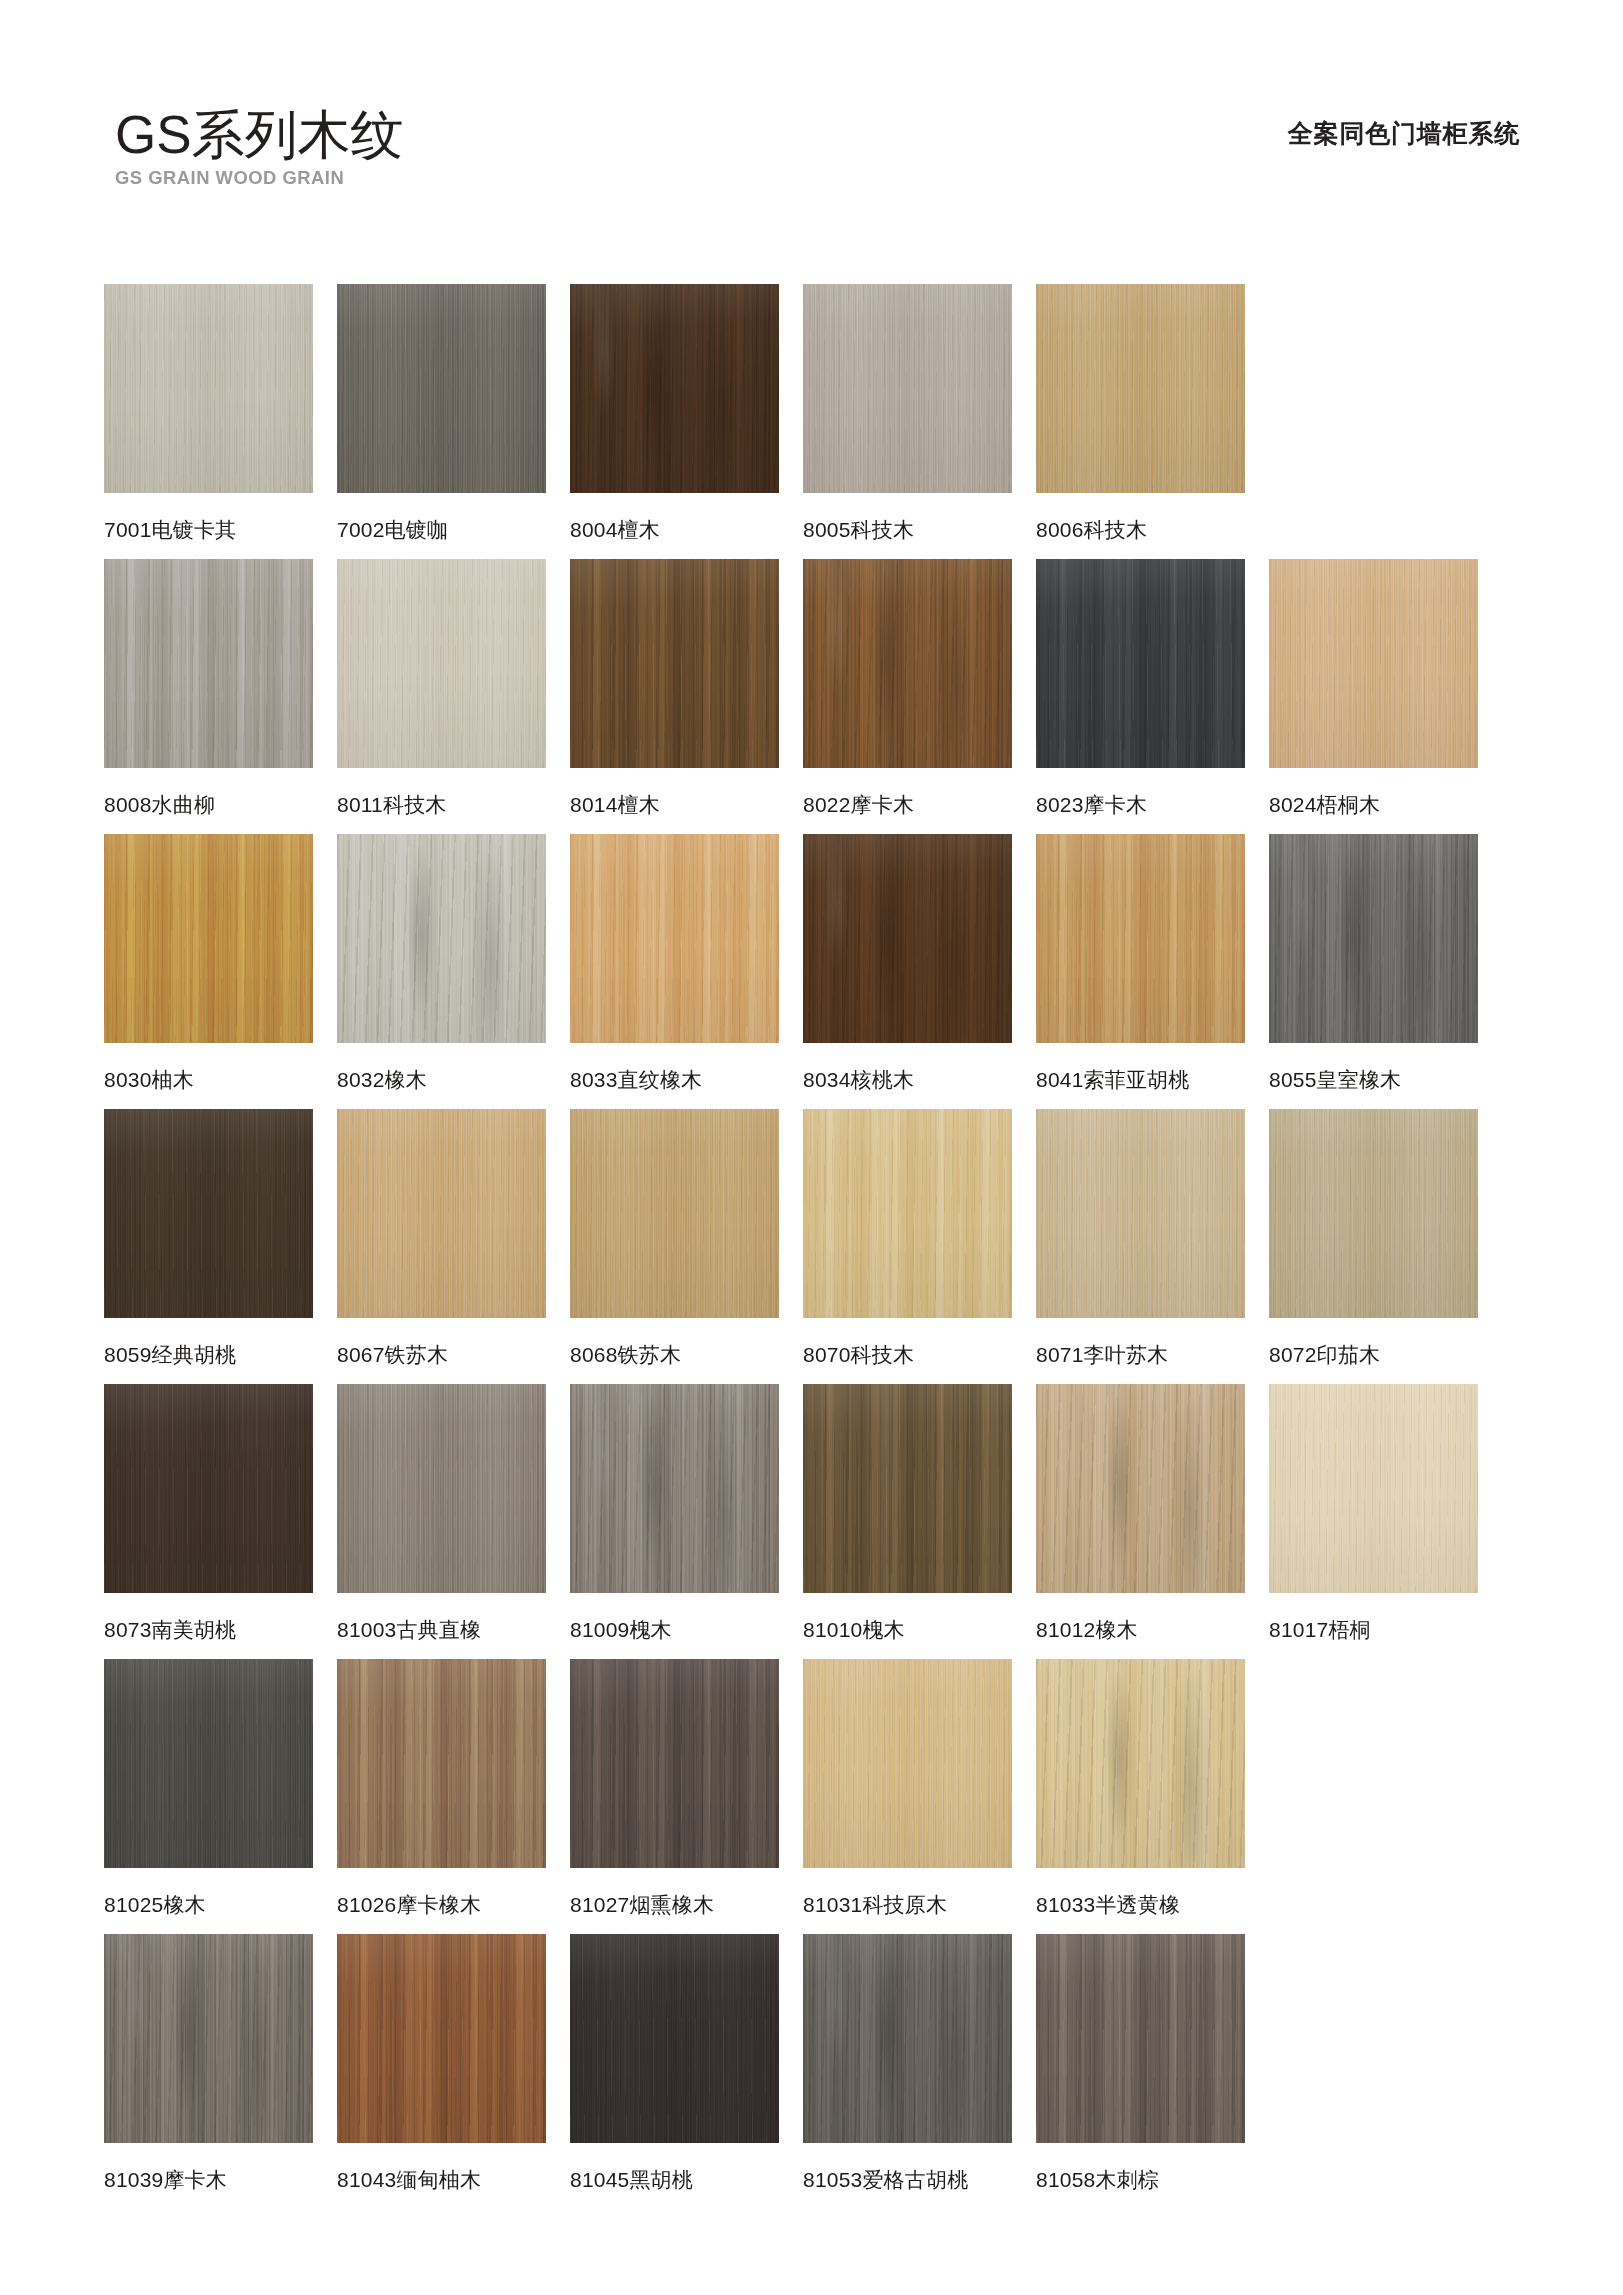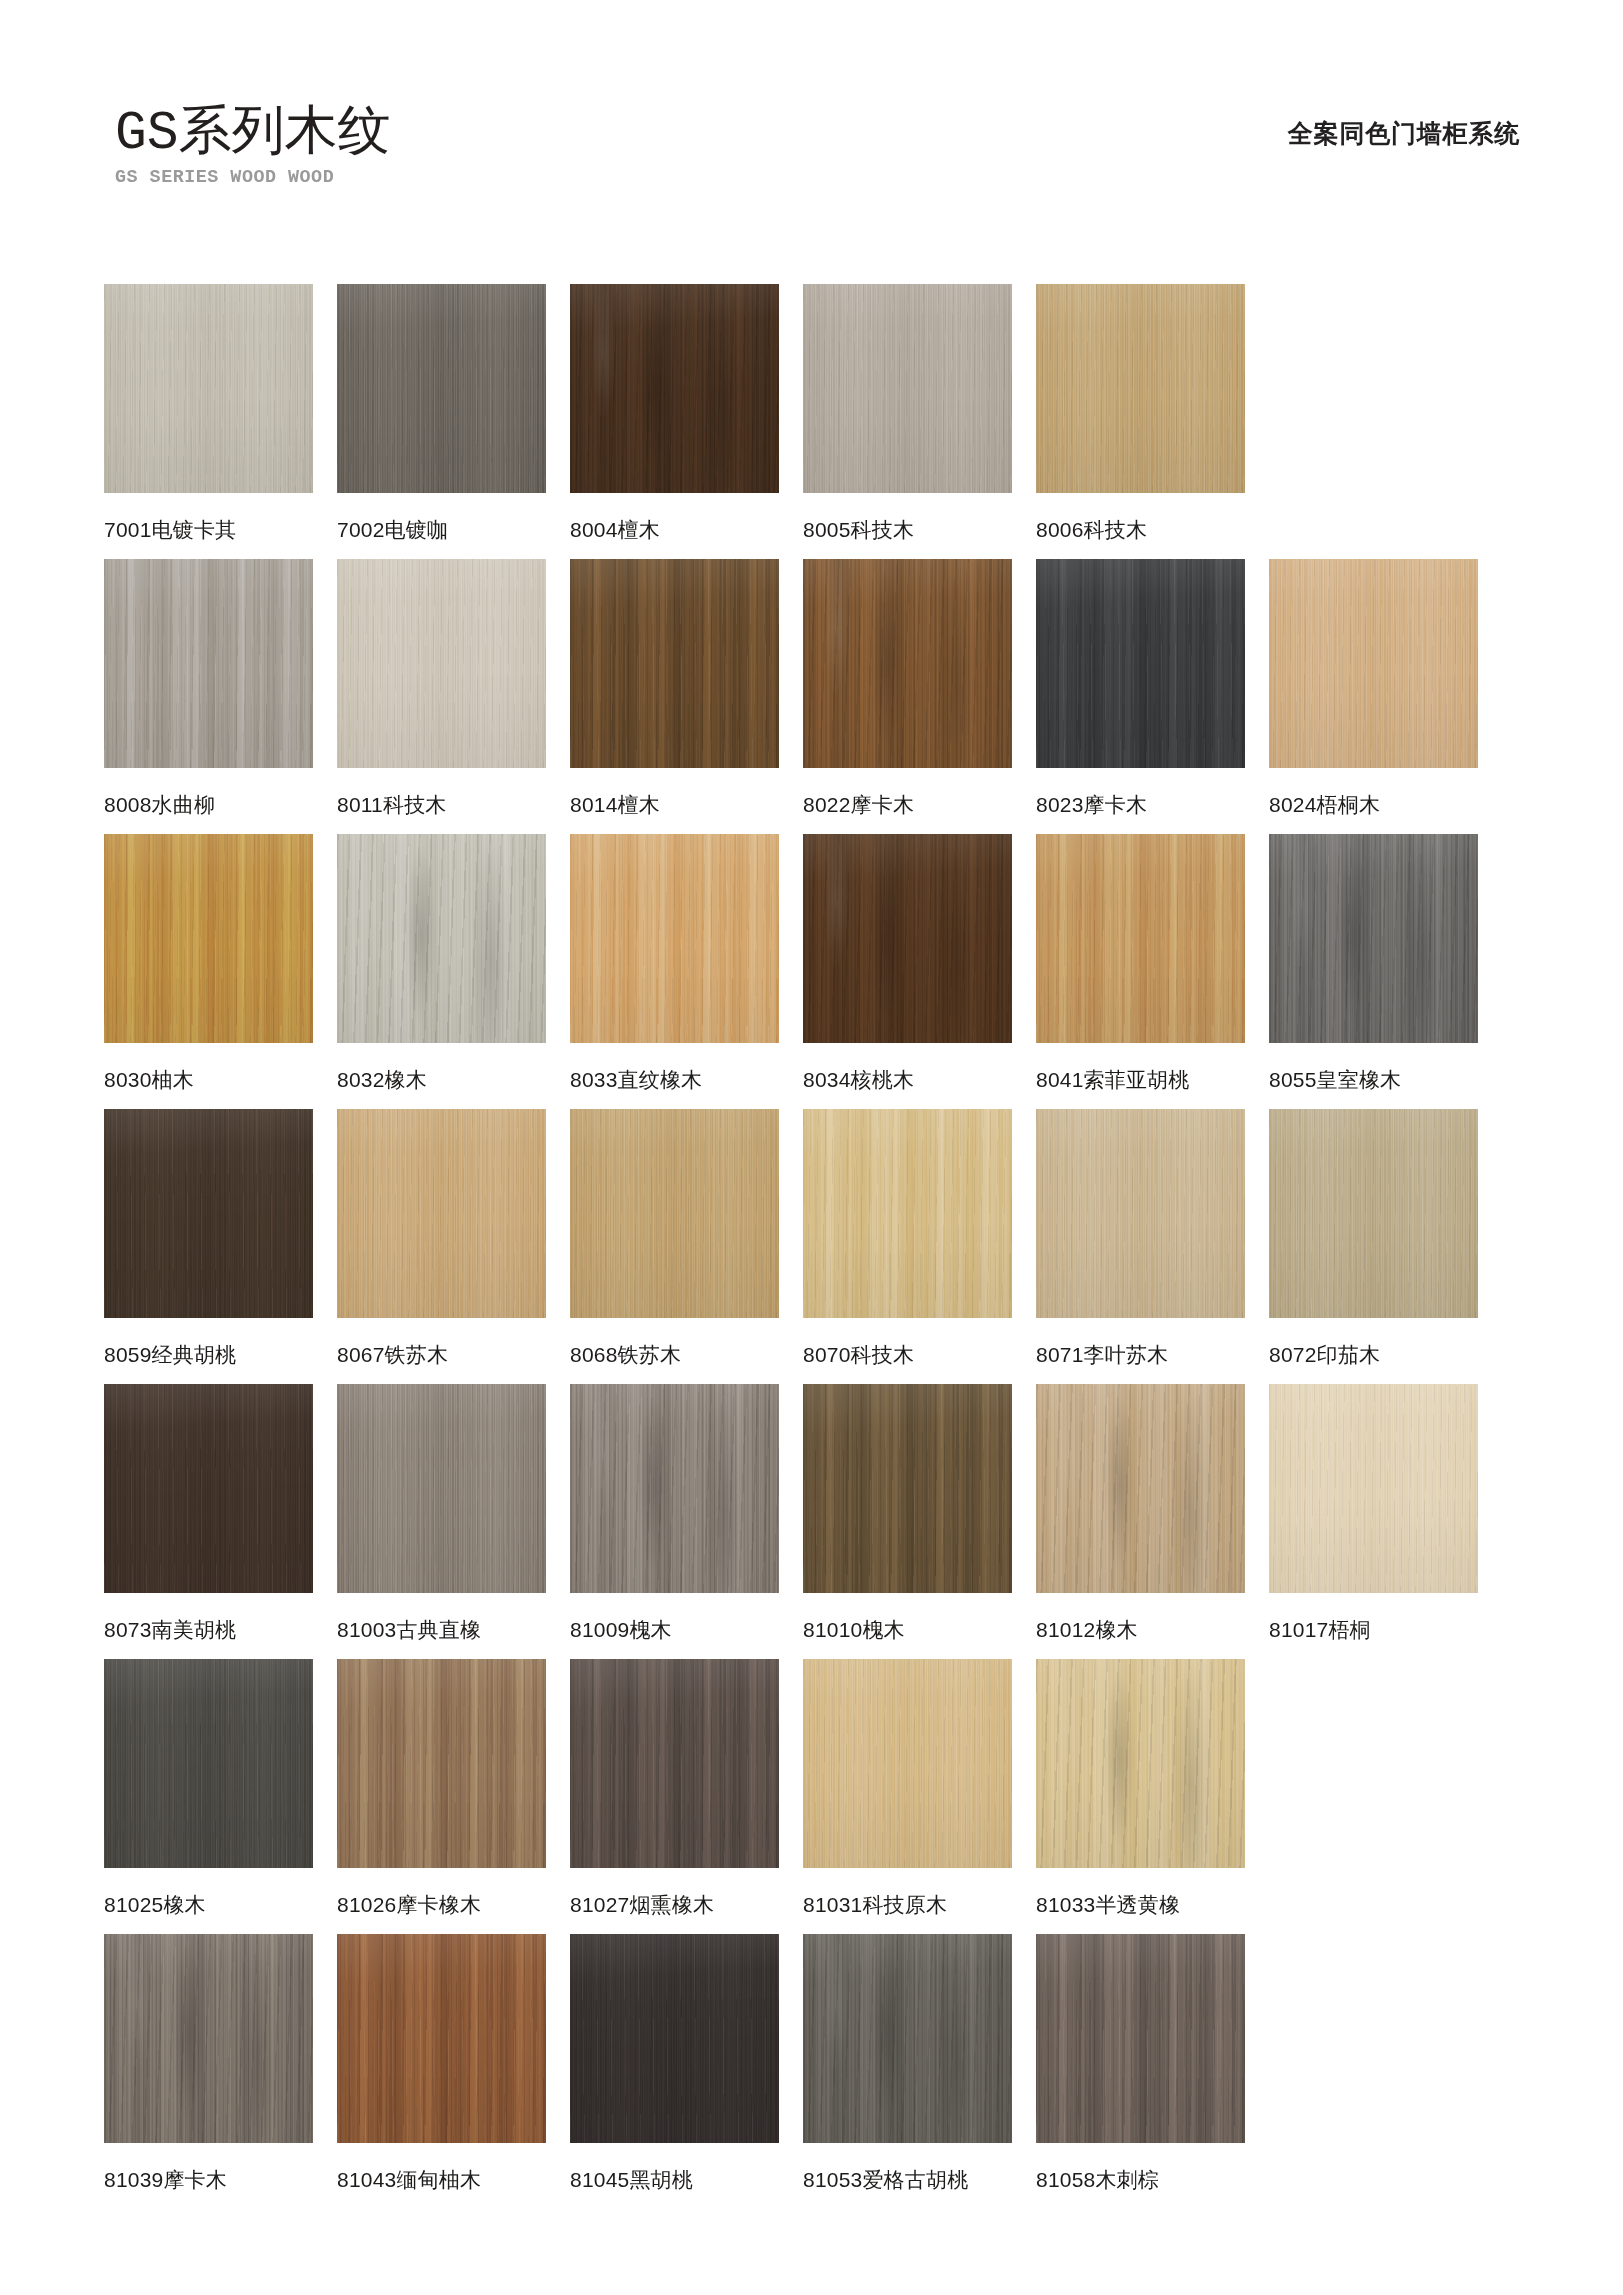--- a/index.html
+++ b/index.html
@@ -15,21 +15,20 @@
     overflow: hidden;
     position: relative;
   }
 
   
   .header {
     position: absolute;
     left: 0; top: 0;
     width: 1623px;
     height: 250px;
-    font-family: Liberation Mono, monospace;
   }
   .title-block {
     position: absolute;
     left: 115px;
     top: 107px;
   }
   .title-main {
     font-size: 53px;
     font-weight: 500;
     color: #231f1e;
@@ -212,21 +211,21 @@
     letter-spacing: 0.2px;
     white-space: nowrap;
   }
 </style>
 </head>
 <body>
 
 <div class="header">
   <div class="title-block">
     <div class="title-main">GS系列木纹</div>
-    <div class="title-sub">GS SERIES WOOD WOOD</div>
+    <div class="title-sub">GS GRAIN WOOD GRAIN</div>
   </div>
   <div class="header-right">全案同色门墙柜系统</div>
 </div>
 
 <div class="grid" id="swatch-grid">
     <div class="row">
       <div class="cell">
         <div class="swatch fine" style="background-color: rgb(195, 190, 177);">
           <div class="grain"></div>
           <div class="grain2"></div>

